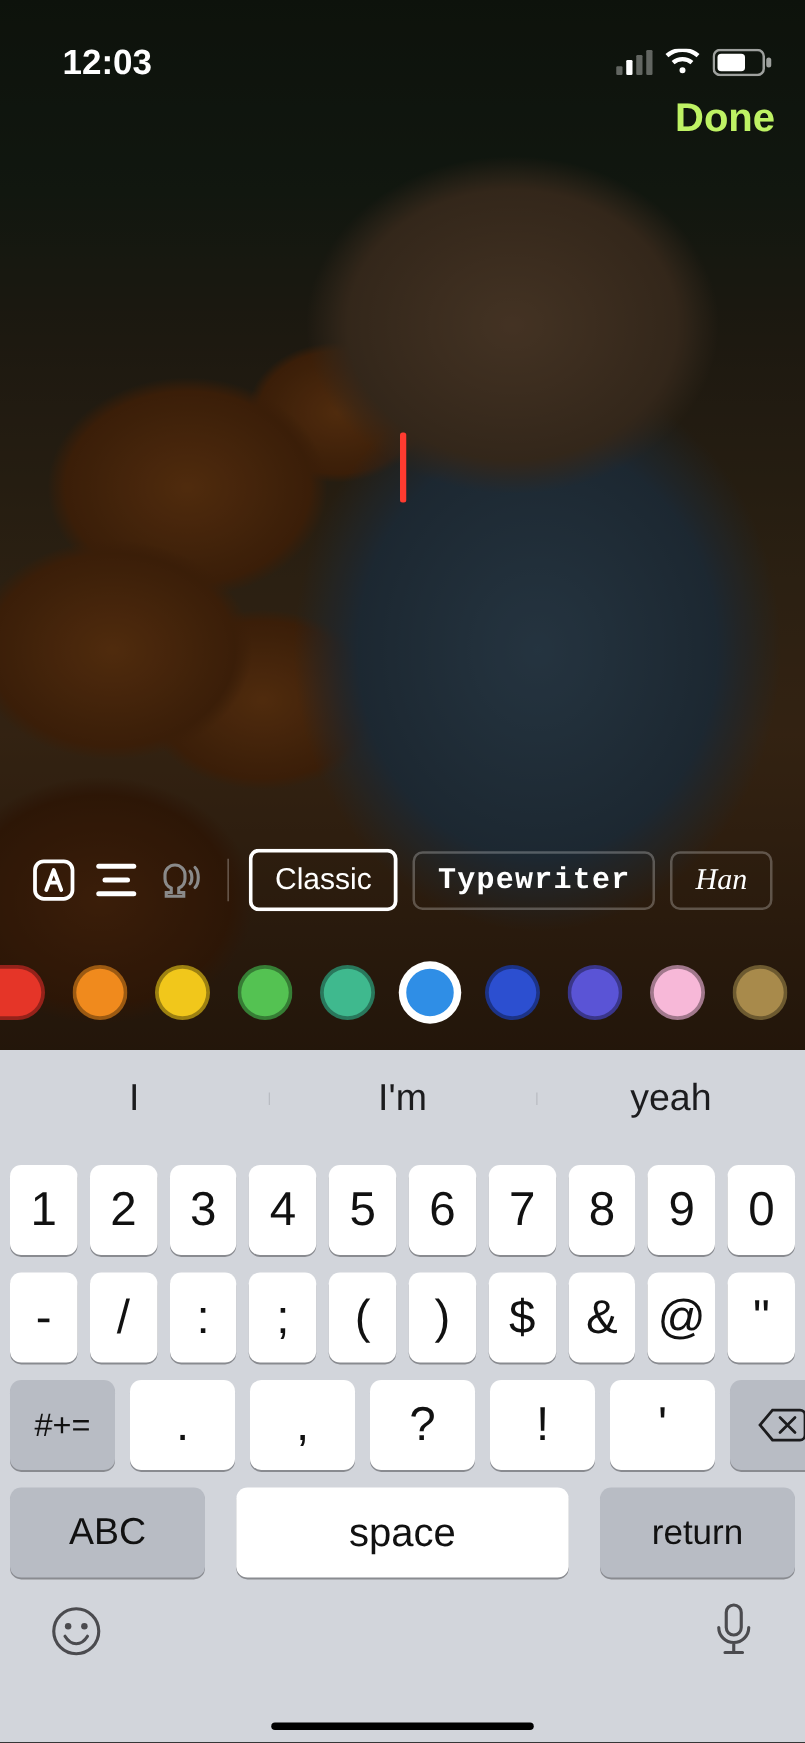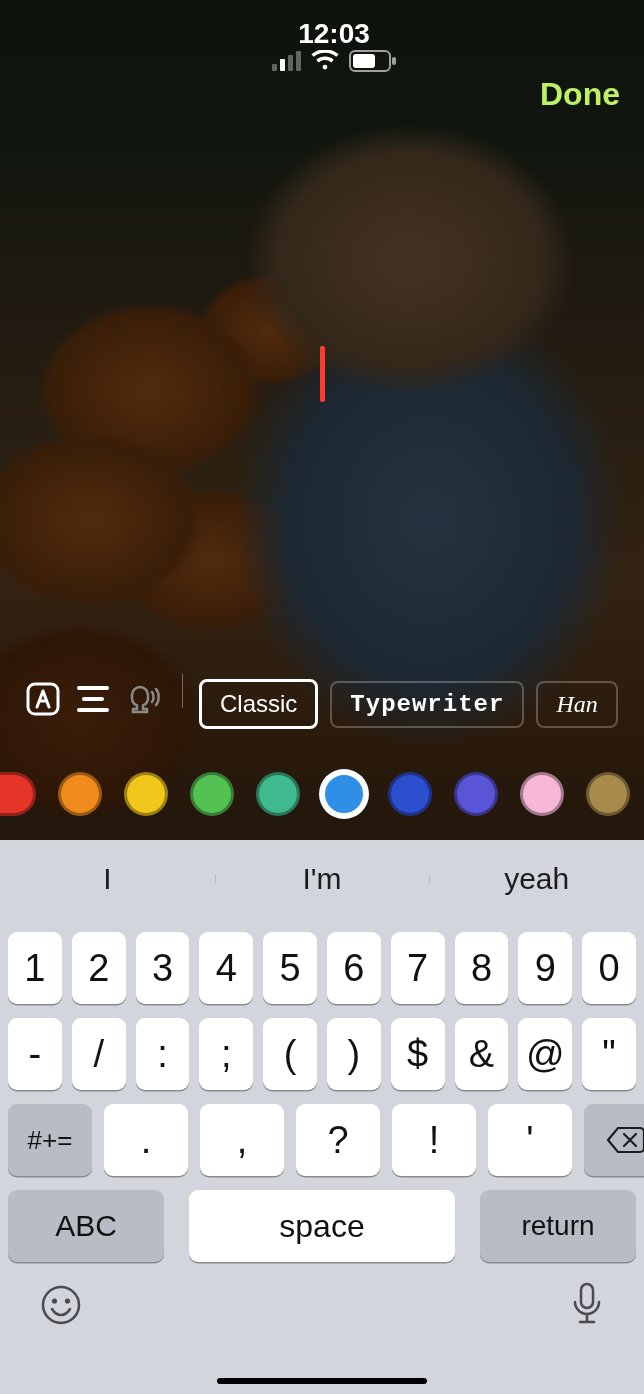--- a/index.html
+++ b/index.html
@@ -18,37 +18,37 @@
       radial-gradient(90px  70px  at 270px 330px, #a75b1d 0%, #7a3f12 70%, rgba(122,63,18,0) 80%),
       radial-gradient(150px 120px at 80px  720px, #7b3f14 0%, #5e2f0e 70%, rgba(94,47,14,0) 82%),
       linear-gradient(#1d271a 0%, #243021 18%, #3d3523 32%, #5a4326 55%, #6b4826 70%, #4a2e16 100%);
   }
   .photo::after{
     content:""; position:absolute; inset:0;
     background: rgba(0,0,0,0.52);
   }
 
   
-  .status { position: absolute; top: 4px; left: 0; right: 0; height: 54px; display:flex; align-items:center; justify-content:space-between; padding: 14px 26px 0 50px; color:#fff; font-weight:600; font-size:28px; z-index:5;flex-direction:column;}
+  .status { position: absolute; top: 16px; left: 0; right: 0; height: 54px; display:flex; align-items:center; justify-content:space-between; padding: 14px 26px 0 50px; color:#fff; font-weight:600; font-size:28px; z-index:5;}
   .status .right { display:flex; align-items:center; gap:10px; }
   .bars { display:flex; align-items:flex-end; gap:3px; height:20px;}
   .bars span{ width:5px; background:#fff; border-radius:1px;}
   .bars span.dim{ background:rgba(255,255,255,0.35);}
   .bars span:nth-child(1){height:7px;} .bars span:nth-child(2){height:12px;} .bars span:nth-child(3){height:16px;} .bars span:nth-child(4){height:20px;}
   .wifi svg, .battery svg { display:block; }
 
   
   .done { position:absolute; top:76px; right:24px; color:#bef264; font-size:32px; font-weight:600; z-index:5;}
 
   
   .caret { position:absolute; left:320px; top:346px; width:5px; height:56px; background:#ff3b30; border-radius:2px; z-index:5; animation: blink 1s step-end infinite;}
   @keyframes blink { 50% { opacity:0; } }
 
   
-  .toolbar { position:absolute; left:0; right:0; top:674px; height:60px; display:flex; z-index:5; padding:0 10px 0 18px; }
+  .toolbar { position:absolute; left:0; right:0; top:674px; height:60px; display:flex; align-items:center; z-index:5; padding:0 10px 0 18px; }
   .tool { width:50px; height:50px; display:flex; align-items:center; justify-content:center; color:#fff; }
   .tool.dim { color:#8a8a8a; }
   .divider { width:1px; height:34px; background:rgba(255,255,255,0.35); margin:0 16px 0 14px; }
 
   .font-scroll { flex:1; display:flex; align-items:center; gap:12px; overflow:hidden;}
   .font-chip { border:2px solid rgba(255,255,255,0.6); color:#fff; border-radius:8px; padding:8px 18px; font-size:24px; white-space:nowrap; }
   .font-chip.selected { border:3px solid #fff; }
   .font-chip.plain { border:2px solid rgba(255,255,255,0.25); }
   .font-chip.tw  { font-family: "Courier New", monospace; font-weight:700; letter-spacing:1px;}
   .font-chip.hw  { font-family: "Brush Script MT", cursive; font-style:italic;}

